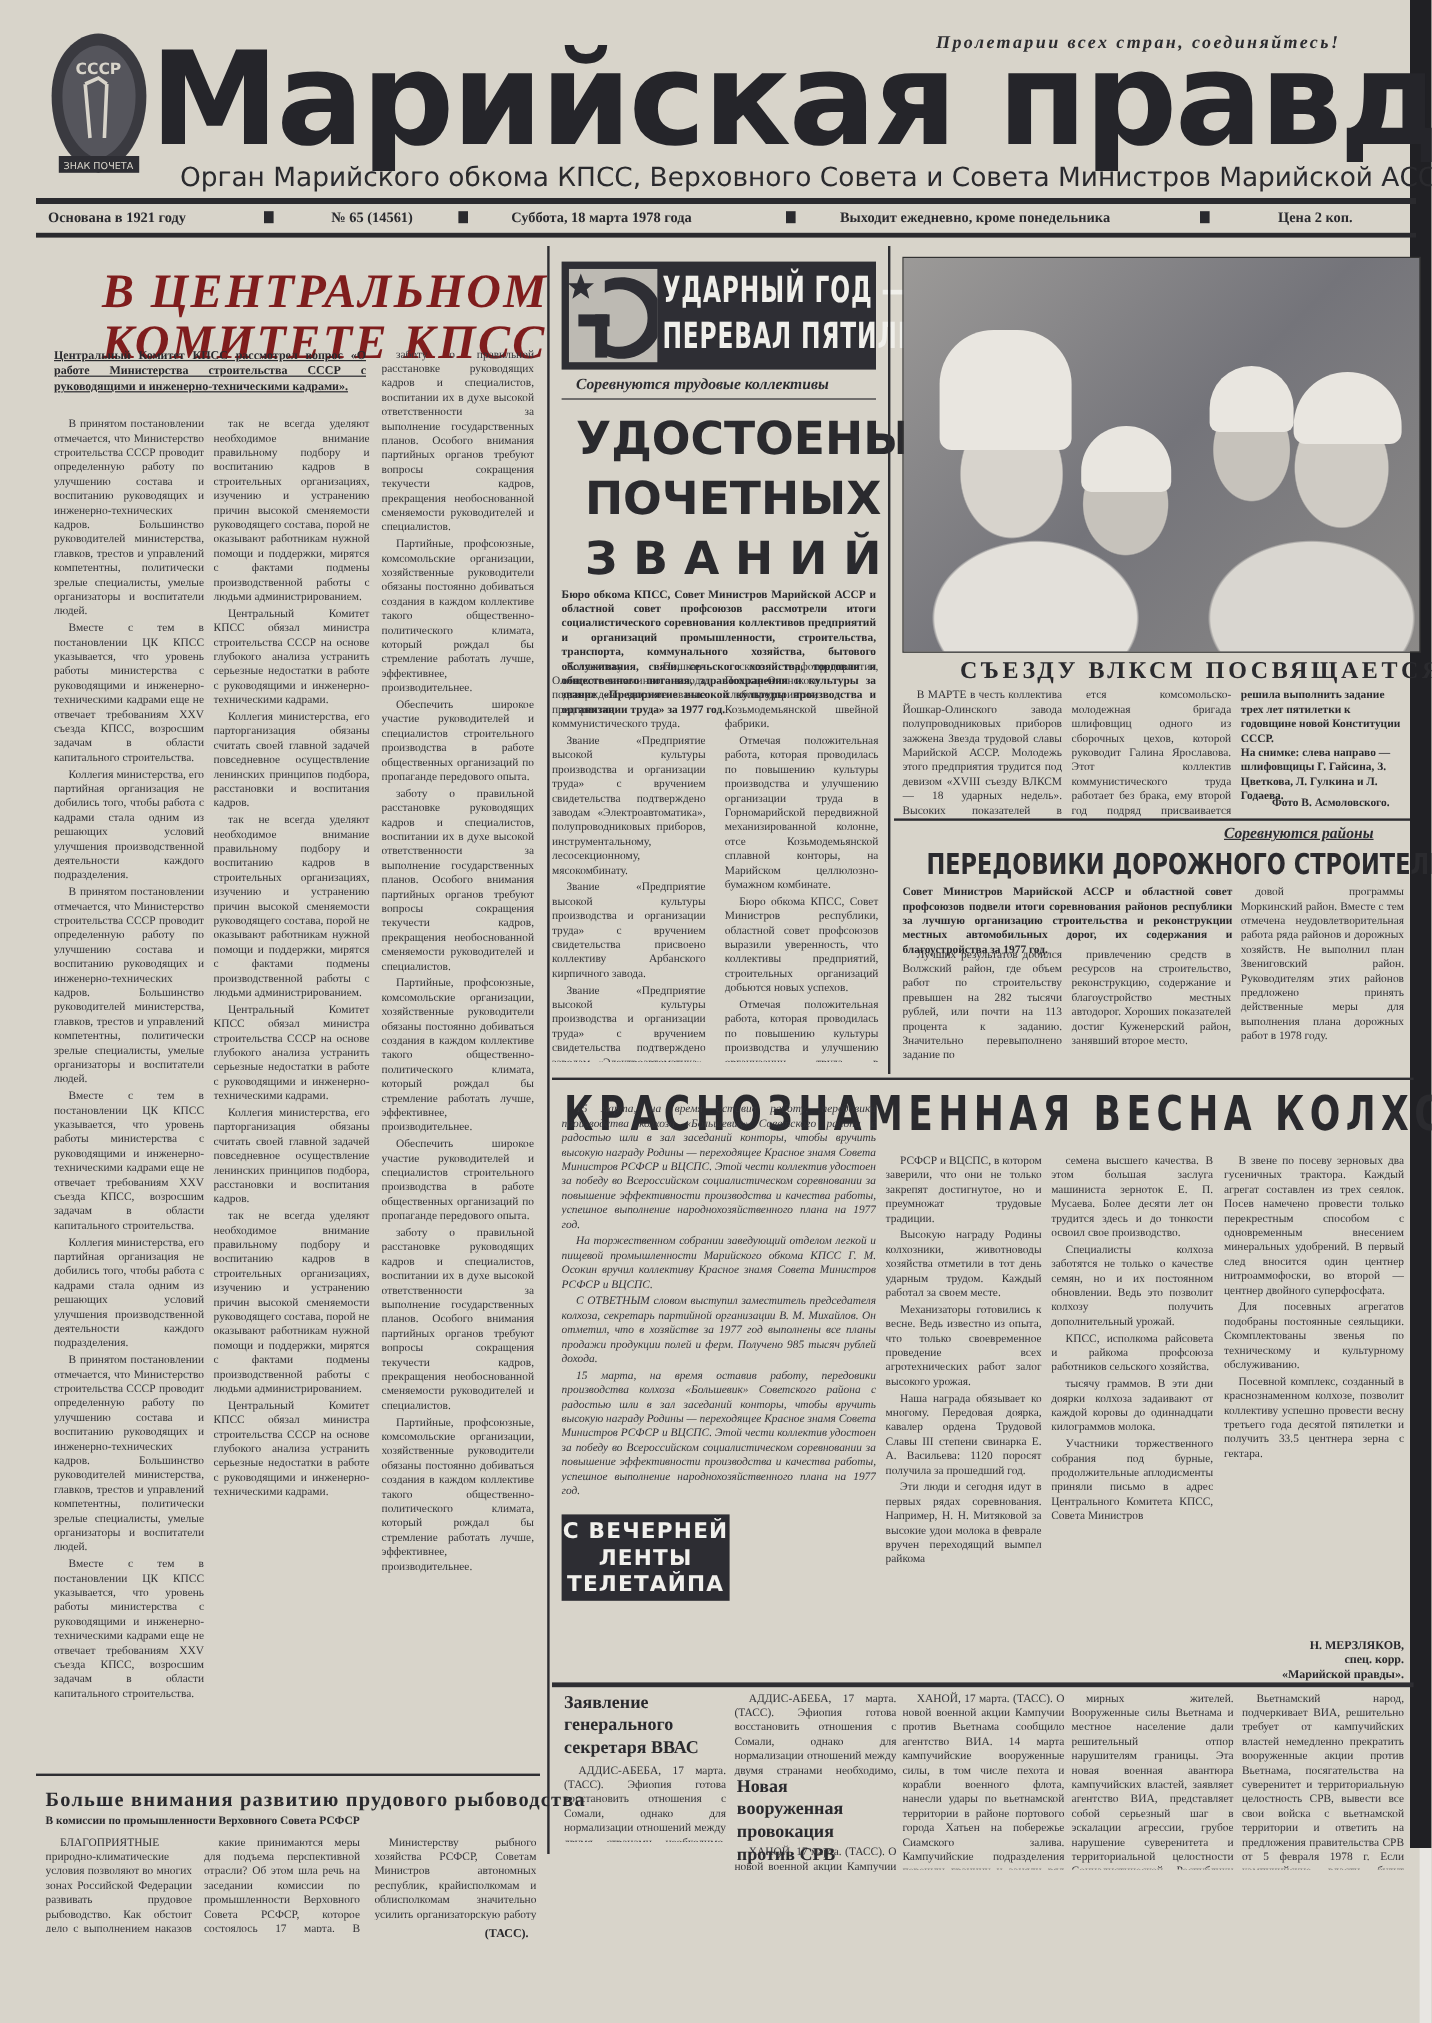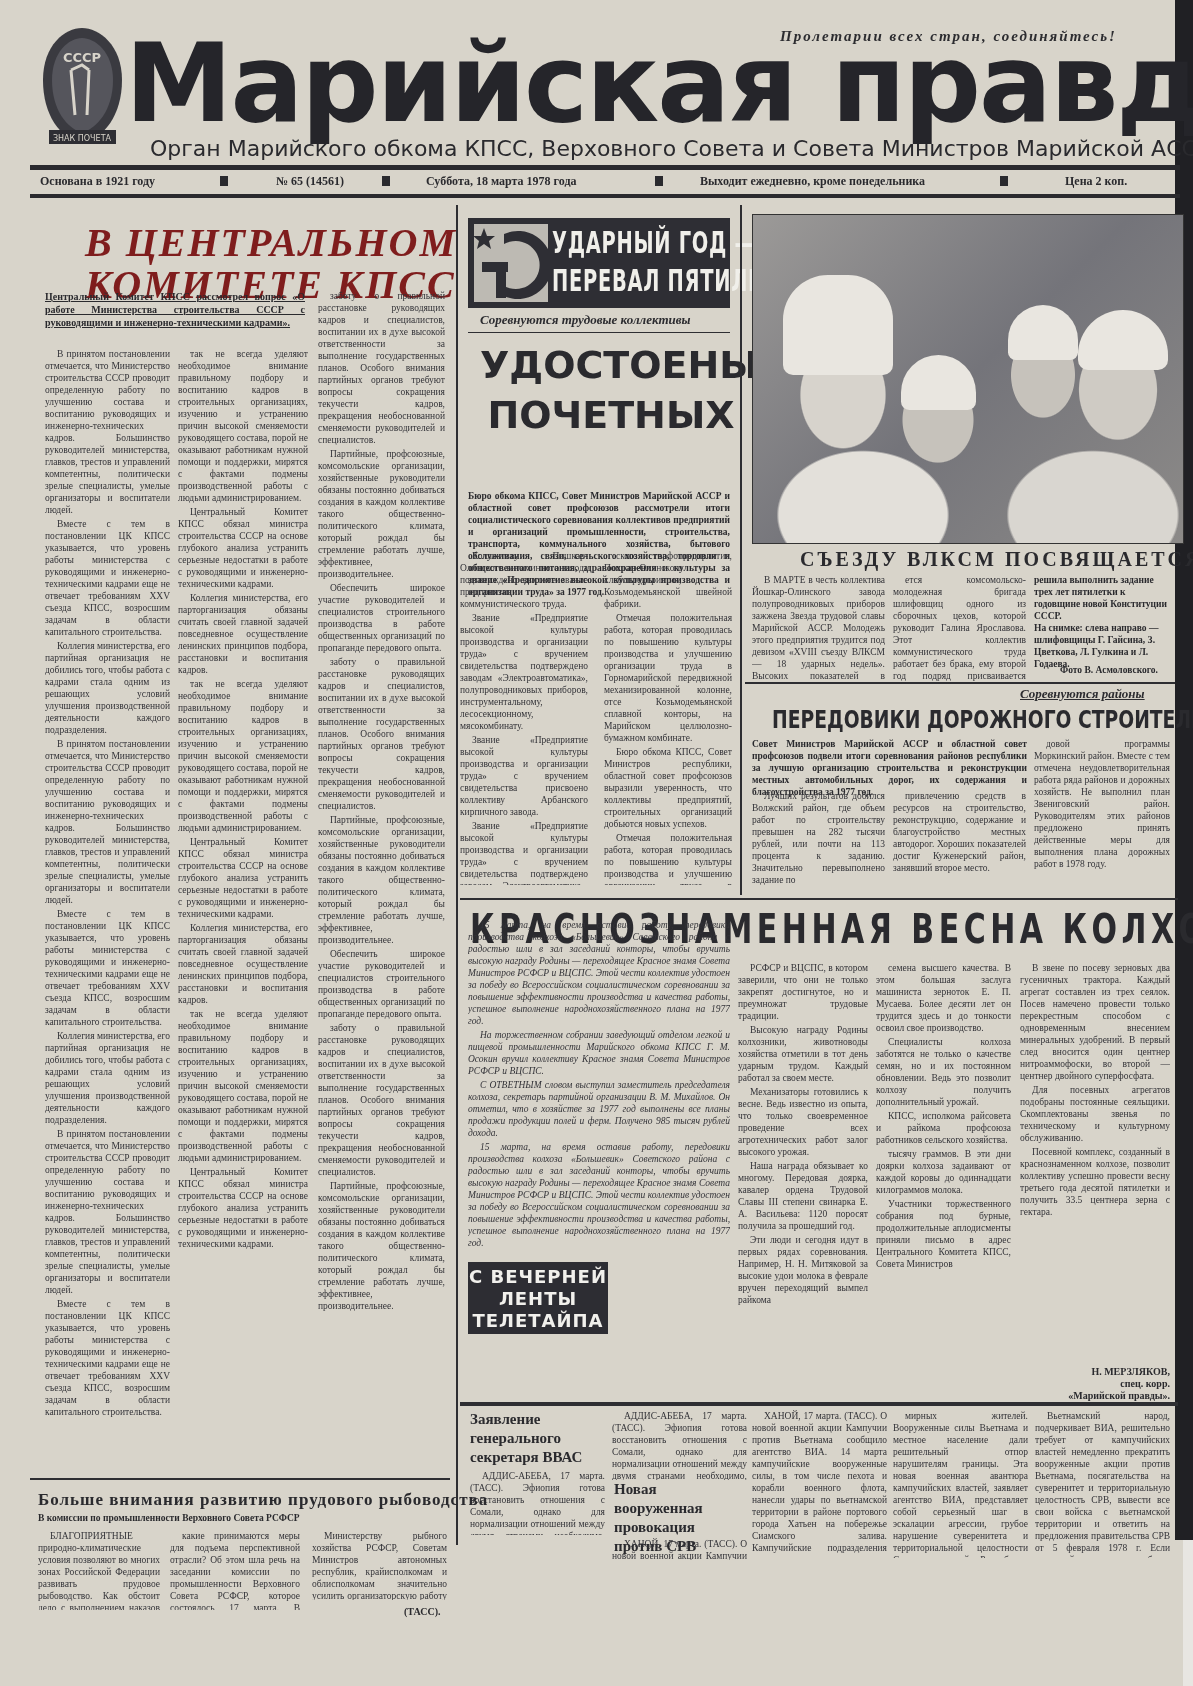--- a/index.html
+++ b/index.html
@@ -150,20 +150,21 @@
     <div class="txt">
       <div>УДАРНЫЙ ГОД —</div>
       <div>ПЕРЕВАЛ ПЯТИЛЕТКИ</div>
     </div>
   </div>
   <div class="rubric" style="left:480px;top:312px;">Соревнуются трудовые коллективы</div>
   <div class="hrule" style="left:468px;top:332px;width:262px;height:1px;"></div>
   <div class="honor-head">
     <div>УДОСТОЕНЫ</div>
     <div>ПОЧЕТНЫХ</div>
+    <div>З В А Н И Й</div>
   </div>
   <div class="bold-intro" style="left:468px;top:490px;width:262px;">Бюро обкома КПСС, Совет Министров Марийской АССР и областной совет профсоюзов рассмотрели итоги социалистического соревнования коллективов предприятий и организаций промышленности, строительства, транспорта, коммунального хозяйства, бытового обслуживания, связи, сельского хозяйства, торговли и общественного питания, здравоохранения и культуры за звание «Предприятие высокой культуры производства и организации труда» за 1977 год.</div>
   <div class="col-text" style="left:460px;top:550px;width:128px;height:335px;">
     <p>Коллективу Пошкар-Олинского витаминного завода подтверждено высокое звание предприятия коммунистического труда.</p>
     <p>Звание «Предприятие высокой культуры производства и организации труда» с вручением свидетельства подтверждено заводам «Электроавтоматика», полупроводниковых приборов, инструментальному, лесосекционному, мясокомбинату.</p>
     <p>Звание «Предприятие высокой культуры производства и организации труда» с вручением свидетельства присвоено коллективу Арбанского кирпичного завода.</p>
     <p>Звание «Предприятие высокой культуры производства и организации труда» с вручением свидетельства подтверждено заводам «Электроавтоматика», полупроводниковых приборов, инструментальному, лесосекционному, мясокомбинату.</p>
   </div>
   <div class="col-text" style="left:604px;top:550px;width:128px;height:335px;">
     <p>ского торфопредприятия, Пошкар-Олинского хлебопредприятия, Козьмодемьянской швейной фабрики.</p>

